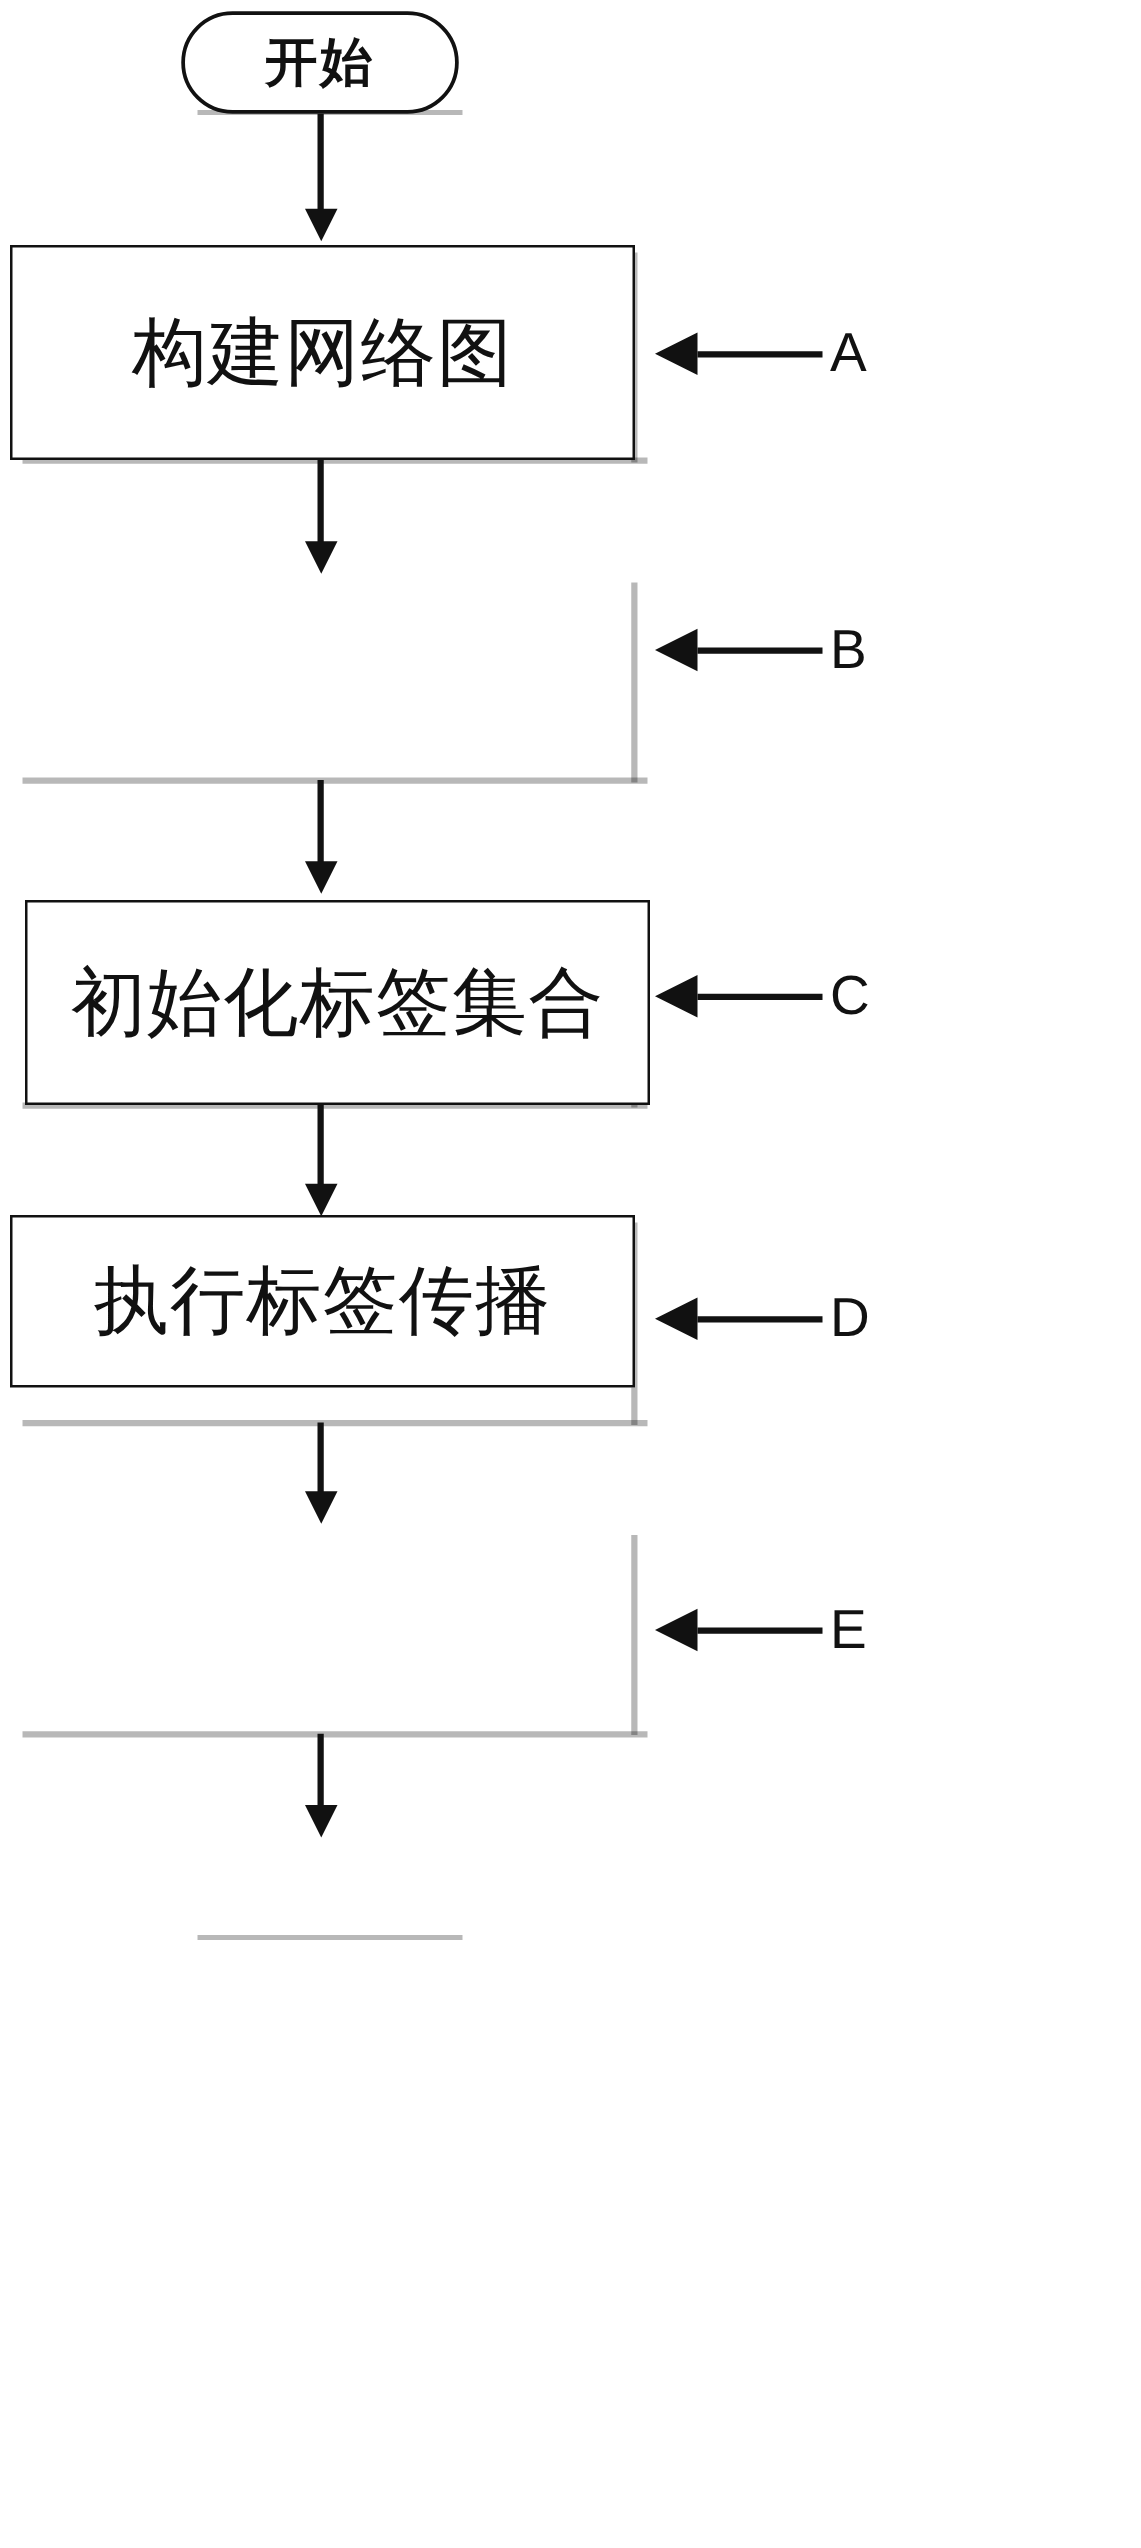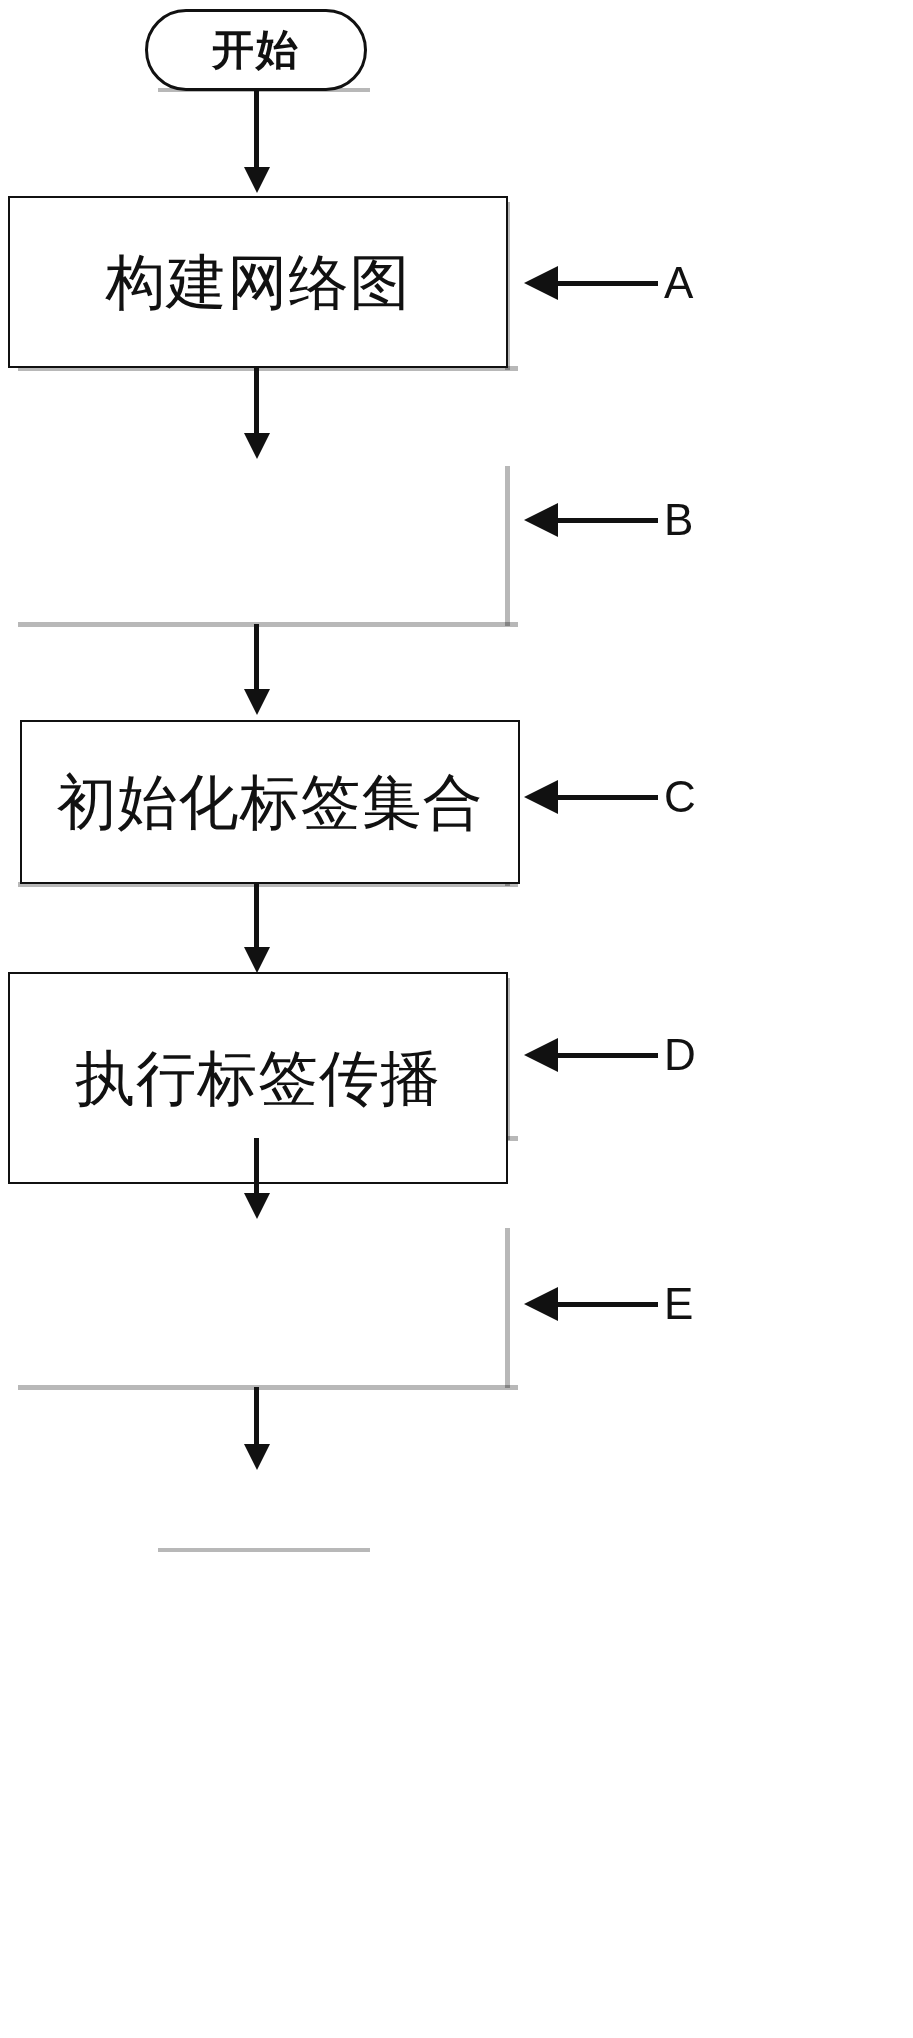--- a/index.html
+++ b/index.html
@@ -121,21 +121,21 @@
 
   <div class="hline" style="left:558px;top:795px;width:100px;"></div>
   <div class="harrowhead" style="left:524px;top:780px;"></div>
   <div class="tag" style="left:664px;top:775px;">C</div>
 
   <div class="vline" style="left:254px;top:884px;height:68px;"></div>
   <div class="varrowhead" style="left:244px;top:947px;"></div>
 
   <div class="shadow" style="left:18px;top:1136px;width:500px;height:5px;"></div>
   <div class="shadow" style="left:505px;top:978px;width:5px;height:162px;"></div>
-  <div class="node process" style="left:8px;top:972px;width:500px;height:212px;">
+  <div class="node process" style="left:8px;top:972px;width:500px;height:138px;">
     <span class="cn">执行标签传播</span>
   </div>
 
   <div class="hline" style="left:558px;top:1053px;width:100px;"></div>
   <div class="harrowhead" style="left:524px;top:1038px;"></div>
   <div class="tag" style="left:664px;top:1033px;">D</div>
 
   <div class="vline" style="left:254px;top:1138px;height:60px;"></div>
   <div class="varrowhead" style="left:244px;top:1193px;"></div>
 

